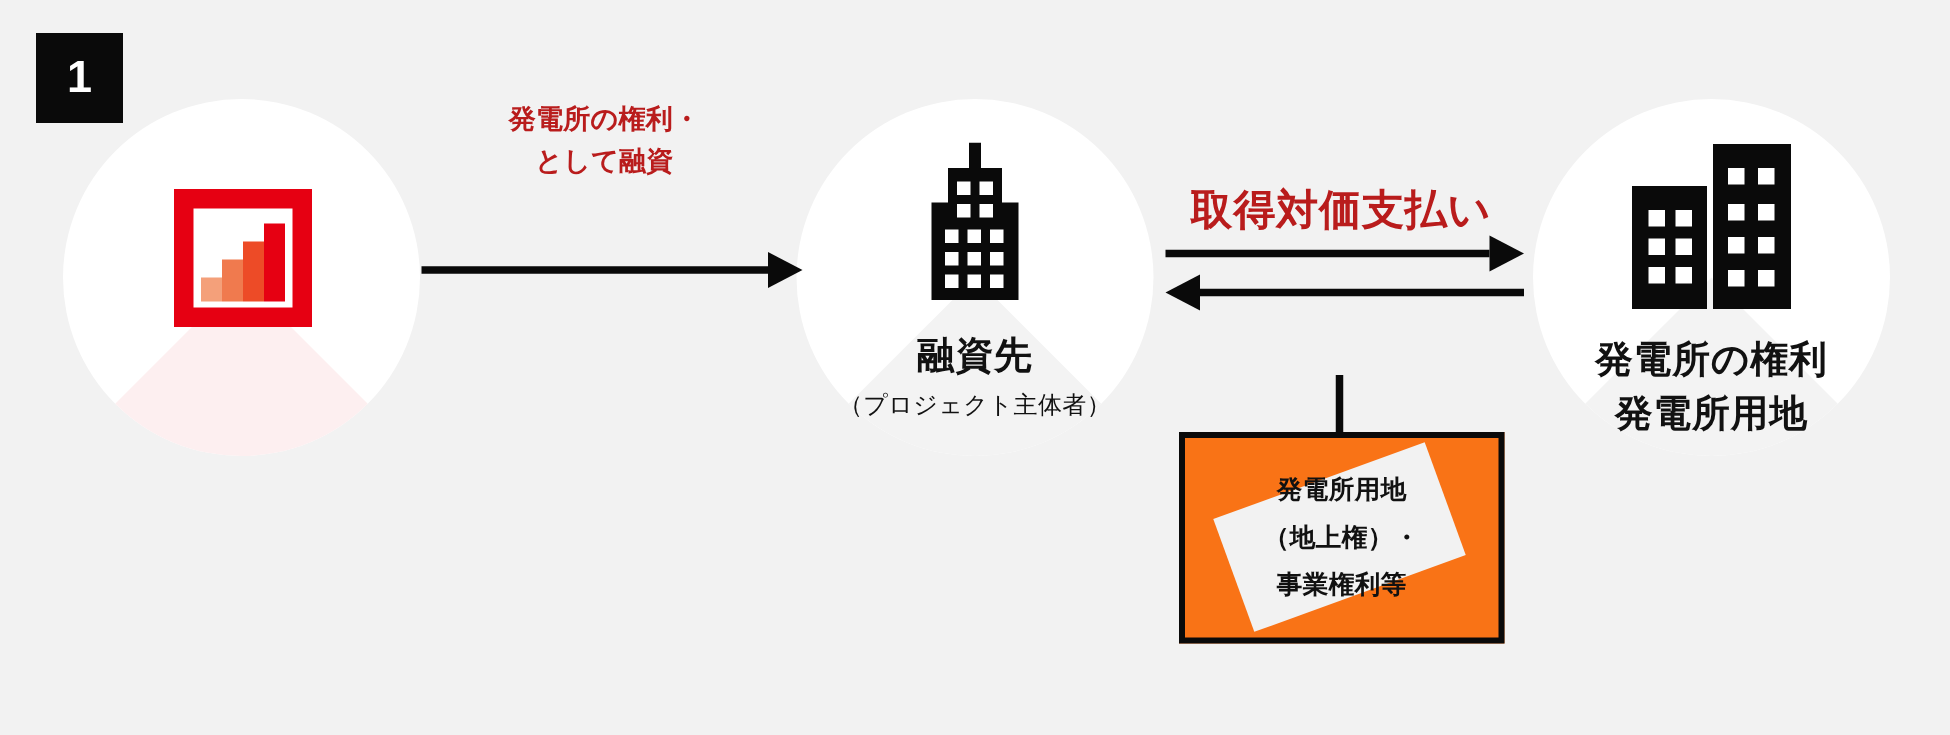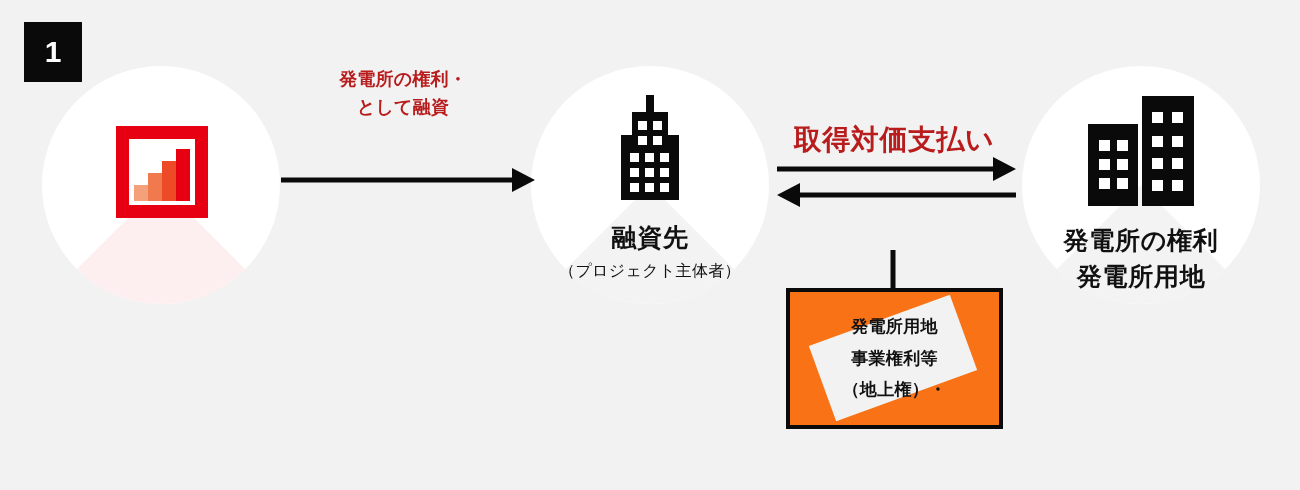--- a/index.html
+++ b/index.html
@@ -329,18 +329,18 @@
     <span>として融資</span>
   </div>
 
   <div class="arrow-label" id="label-payment">取得対価支払い</div>
 
 
   <div id="asset-box">
     <div class="box-shadow-deco"></div>
     <div class="box-text">
       <span>発電所用地</span>
+      <span>（地上権）・</span>
       <span>事業権利等</span>
-      <span>（地上権）・</span>
     </div>
   </div>
 
 </div>
 
 </body></html>

